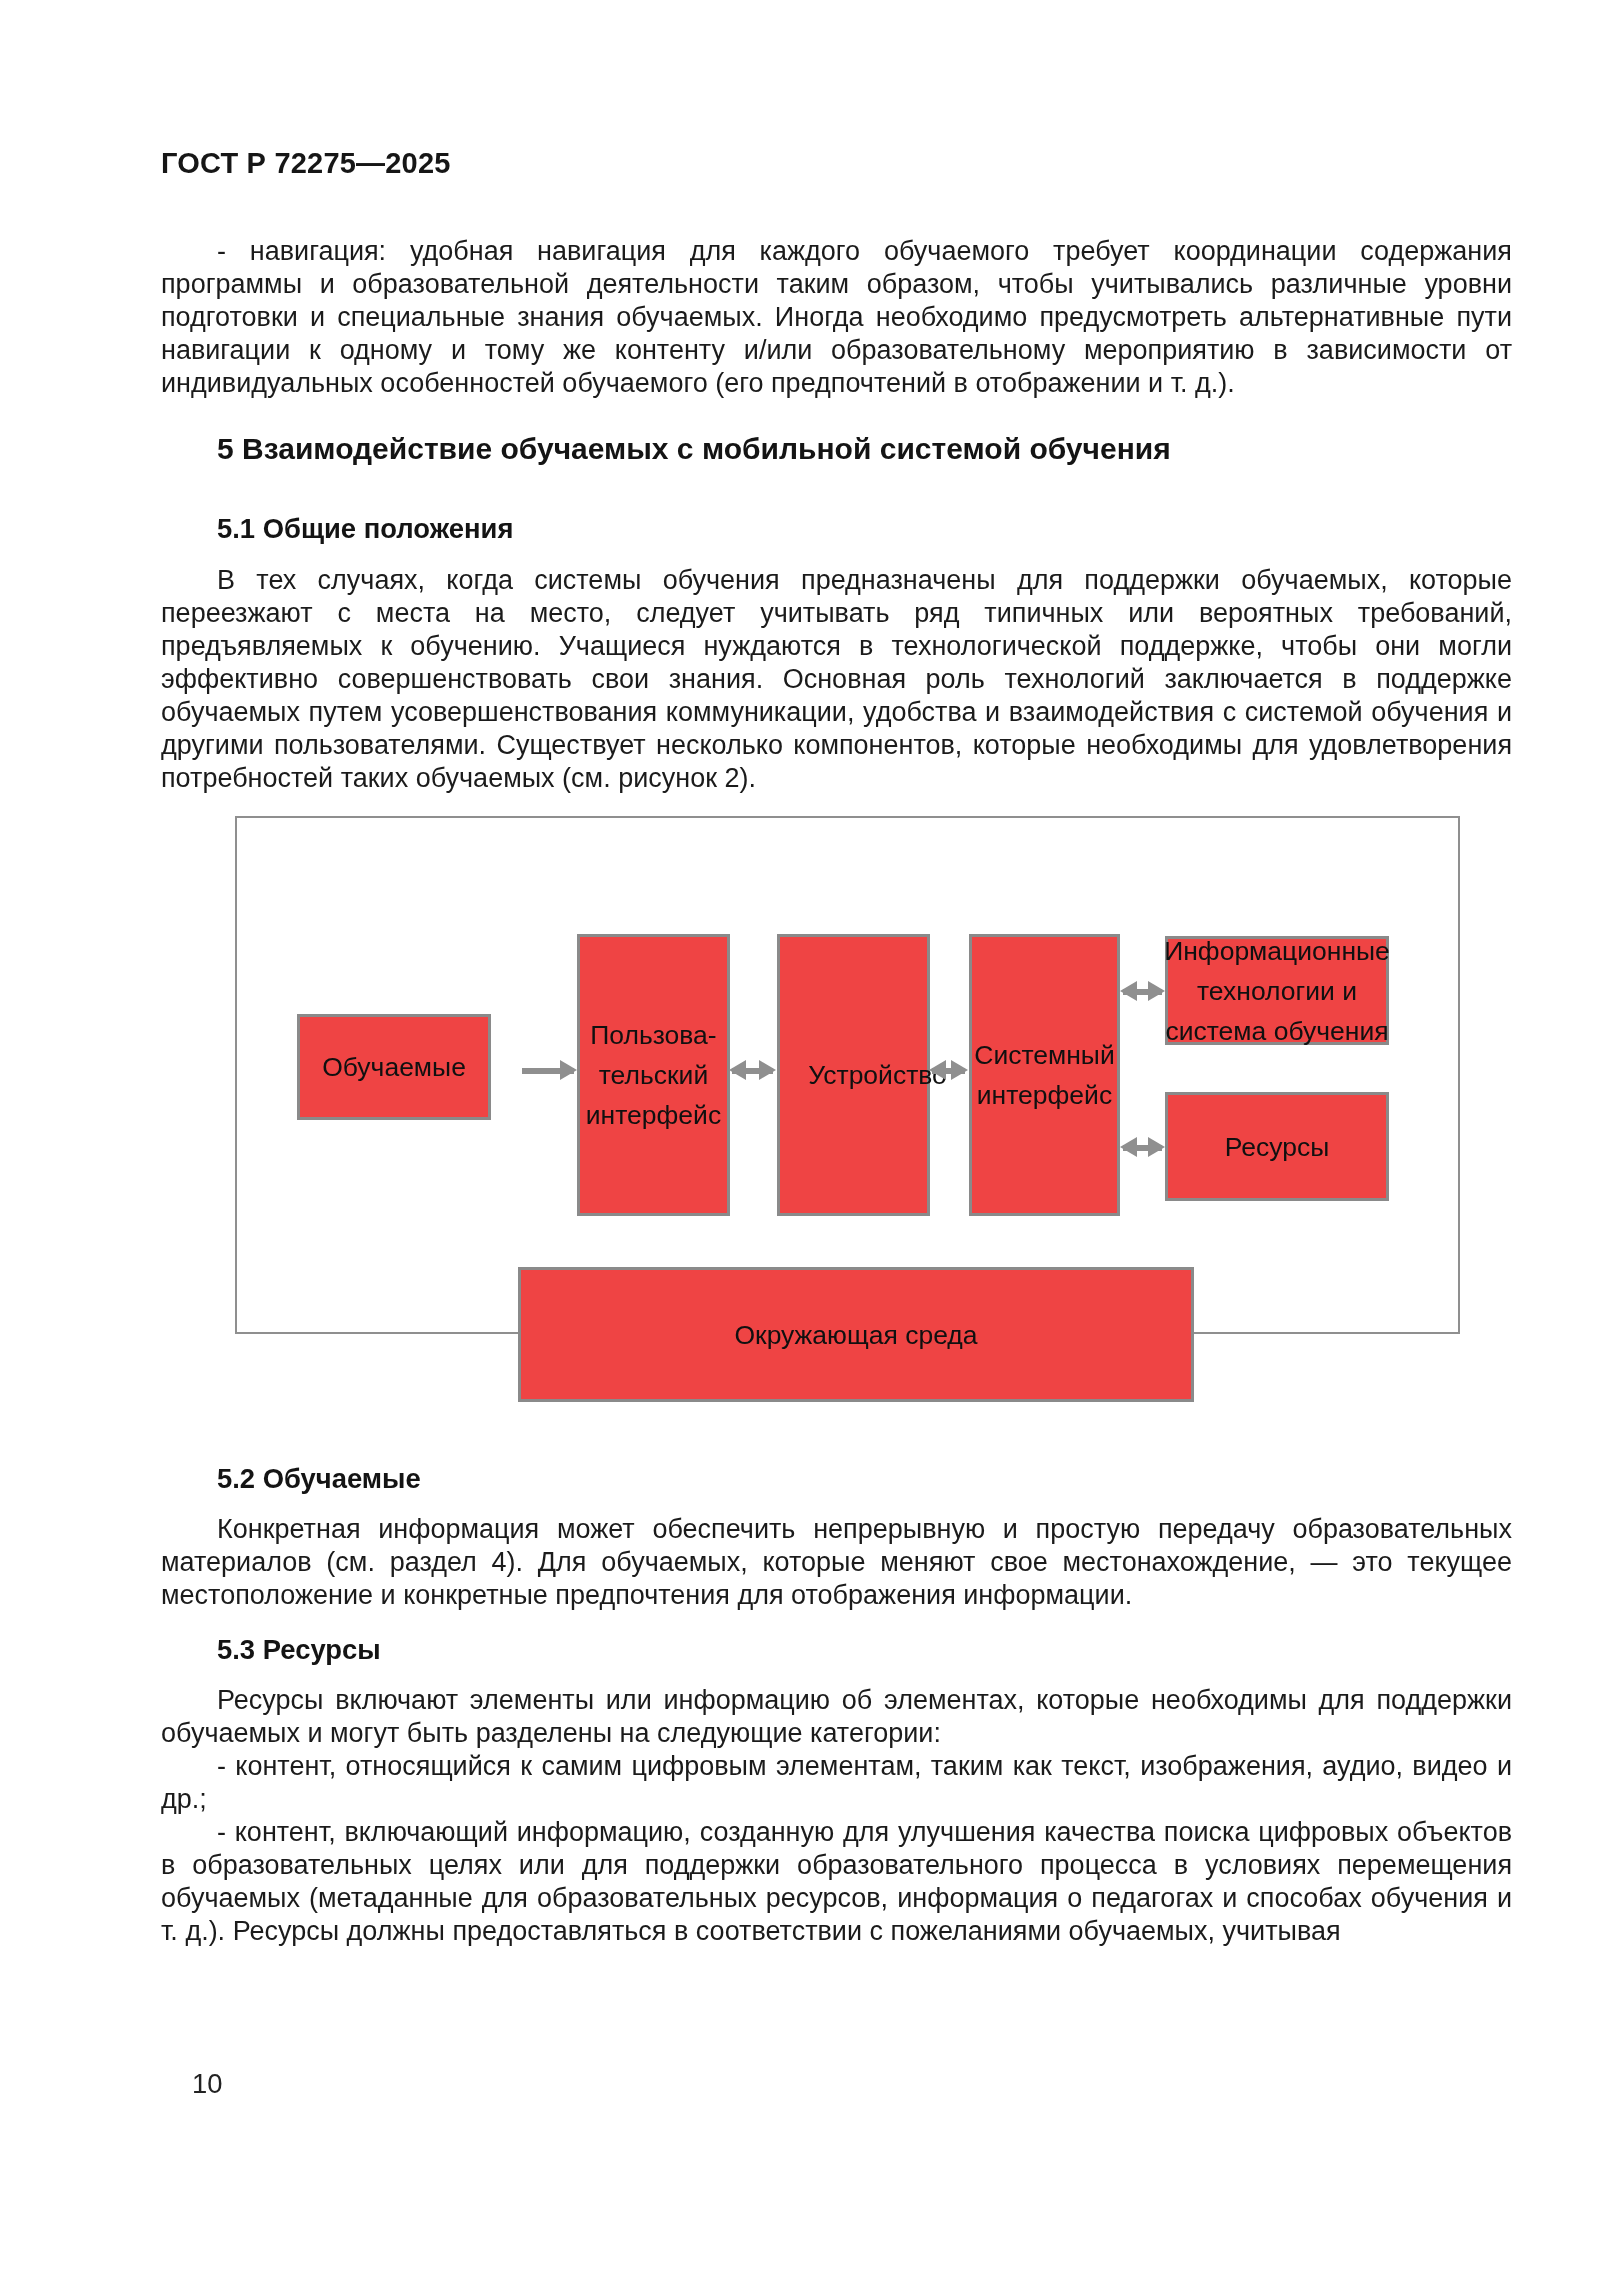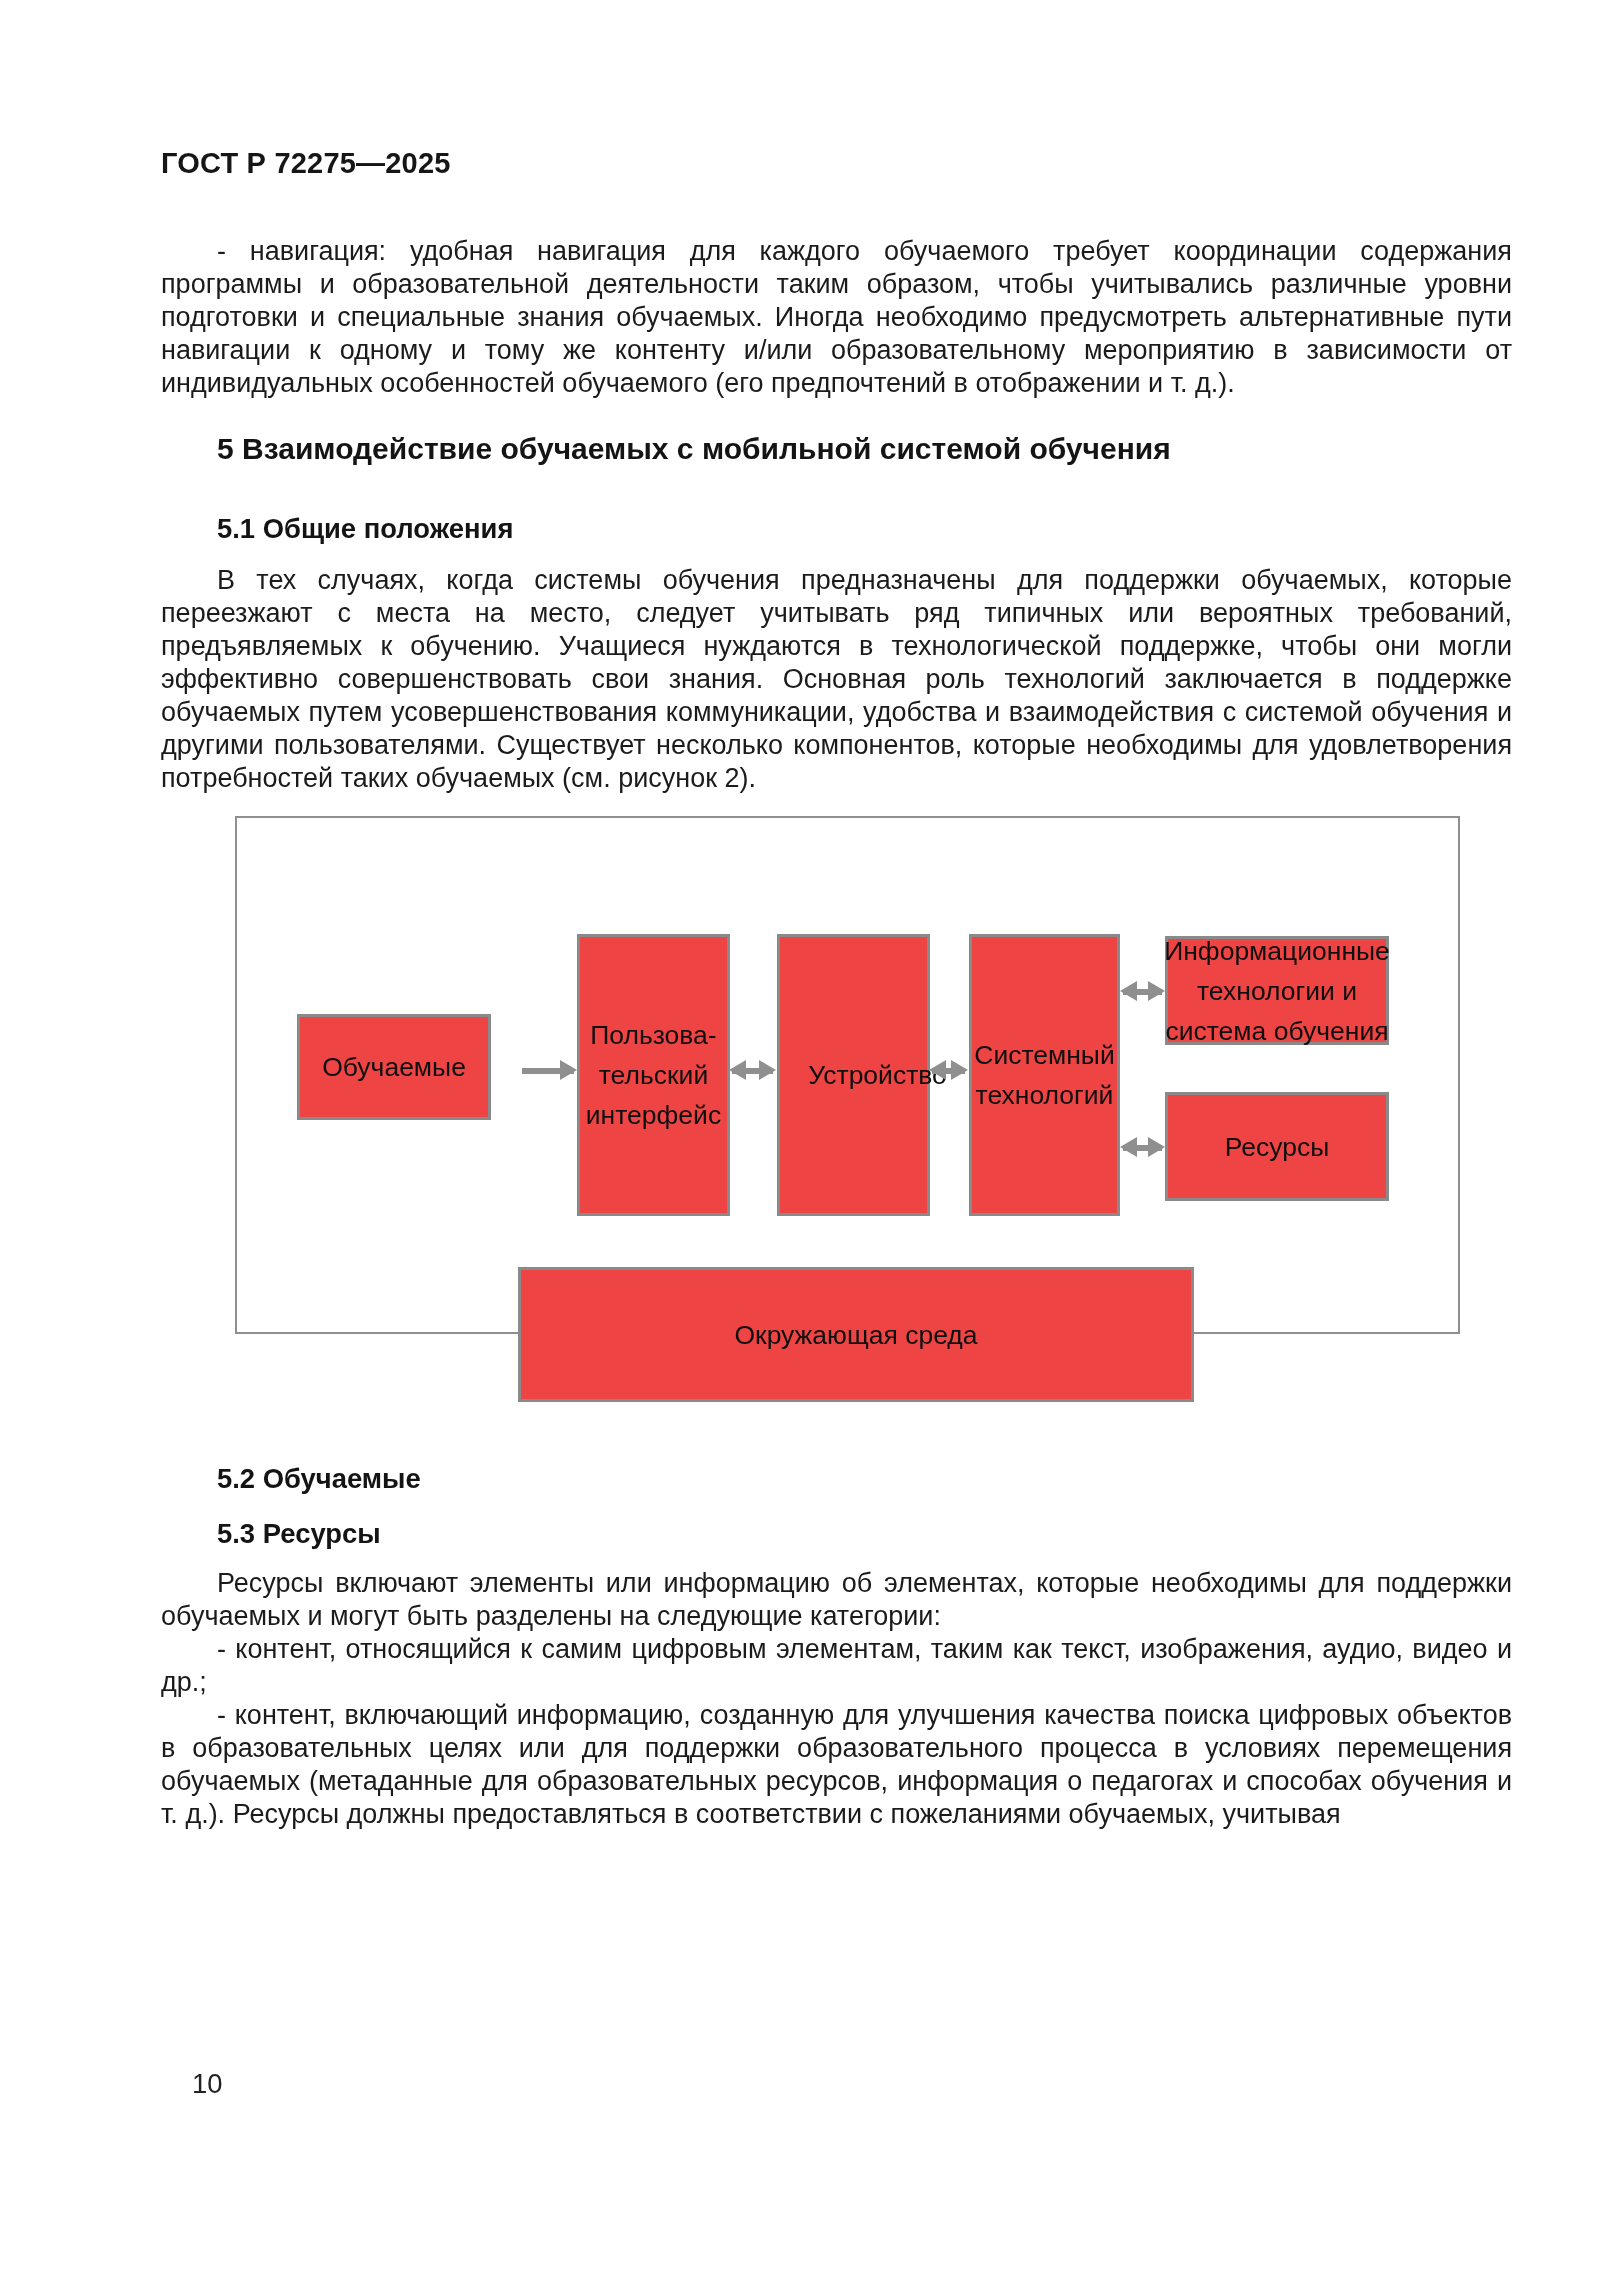--- a/index.html
+++ b/index.html
@@ -113,21 +113,21 @@
 
     <div class="figure-canvas">
       <div class="fig-outer"></div>
 
       <div class="node n-learners">Обучаемые</div>
       <div class="node n-ui">Пользова-
 тельский
 интерфейс</div>
       <div class="node n-device">Устройство</div>
       <div class="node n-sysif">Системный
-технологий</div>
+интерфейс</div>
       <div class="node n-it">Информационные
 технологии и
 система обучения</div>
       <div class="node n-res">Ресурсы</div>
       <div class="node n-env">Окружающая среда</div>
 
       <div class="arr single a1">
         <span class="shaft"></span>
       </div>
       <div class="arr a2">
@@ -140,20 +140,21 @@
         <span class="shaft"></span>
       </div>
       <div class="arr a5">
         <span class="shaft"></span>
       </div>
     </div>
 
 
     <h2 class="sub-title st52">5.2 Обучаемые</h2>
 
+    <p class="para p52">Конкретная информация может обеспечить непрерывную и простую передачу образовательных материалов (см. раздел 4). Для обучаемых, которые меняют свое местонахождение, — это текущее местоположение и конкретные предпочтения для отображения информации.</p>
 
     <h2 class="sub-title st53">5.3 Ресурсы</h2>
 
     <p class="para p53i">Ресурсы включают элементы или информацию об элементах, которые необходимы для поддержки обучаемых и могут быть разделены на следующие категории:</p>
 
     <p class="para pb">- контент, относящийся к самим цифровым элементам, таким как текст, изображения, аудио, видео и др.;</p>
 
     <p class="para pb">- контент, включающий информацию, созданную для улучшения качества поиска цифровых объектов в образовательных целях или для поддержки образовательного процесса в условиях перемещения обучаемых (метаданные для образовательных ресурсов, информация о педагогах и способах обучения и т. д.). Ресурсы должны предоставляться в соответствии с пожеланиями обучаемых, учитывая</p>
 
   </div>

